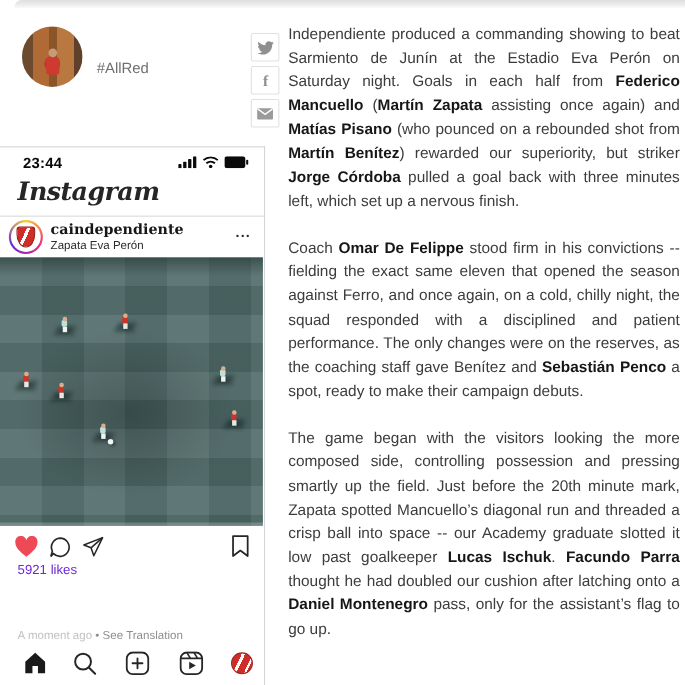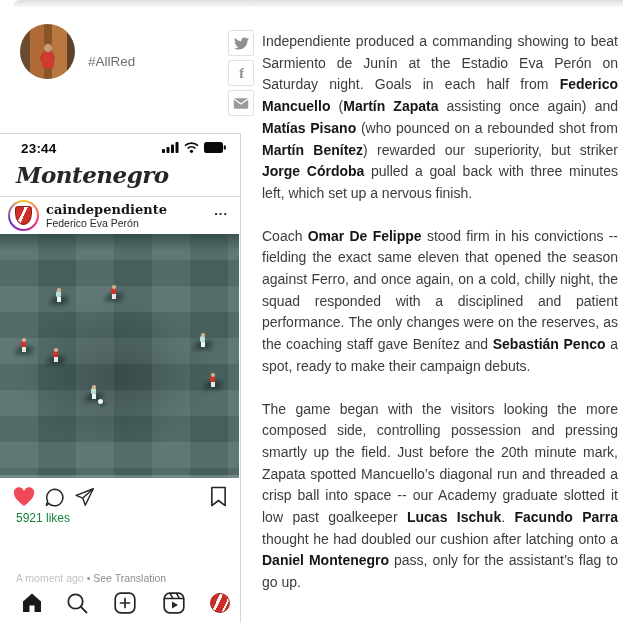--- a/index.html
+++ b/index.html
@@ -31,21 +31,21 @@
     display:flex;align-items:center;justify-content:center;cursor:pointer;box-sizing:border-box;}
   .share-btn svg{display:block;}
 
   
   .article{position:absolute;left:262px;top:16px;width:356px;}
   .article-head{display:flex;align-items:center;margin-bottom:8px;}
   .head-line{flex:1;height:1px;background:#b9b9b9;}
   .ornament{margin:0 7px 0 5px;}
   .article-title{font-family:"DejaVu Serif","Liberation Serif",serif;font-weight:700;
     font-size:24.5px;color:#0e0e0e;letter-spacing:-0.6px;white-space:nowrap;}
-  .article-body p{margin:15px 0 21px 0;font-size:14px;line-height:21.7px;color:#3c3c3c;
+  .article-body p{margin:4px 0 21px 0;font-size:14px;line-height:21.7px;color:#3c3c3c;
     text-align:justify;}
   .article-body p b{color:#161616;}
 
   
   .phone{position:absolute;left:-1px;top:133px;width:240px;height:491px;
     background:#fff;border:1px solid #d5d5d5;border-bottom:none;box-sizing:content-box;}
   .status-bar{position:absolute;left:0;top:0;width:100%;height:26px;}
   .status-time{position:absolute;left:21px;top:7px;font-size:13.5px;font-weight:bold;color:#0a0a0a;letter-spacing:.2px;}
   .status-icons{position:absolute;right:14px;top:8px;display:flex;align-items:center;gap:5px;}
   .ig-logo{position:absolute;left:16px;top:27px;font-family:"DejaVu Serif","Liberation Serif",serif;
@@ -85,21 +85,21 @@
   .player .legs{position:absolute;top:8.5px;left:1.5px;width:4px;height:5px;}
   .ball{position:absolute;width:5px;height:5px;border-radius:50%;background:#f2f5f2;
     box-shadow:2px 2px 3px rgba(0,0,0,.35);}
 
   
   .post-actions{position:absolute;left:0;top:351px;width:100%;height:26px;}
   .act{position:absolute;cursor:pointer;}
   .act-like{left:13px;top:2px;} .act-comment{left:44px;top:2px;}
   .act-share{left:74px;top:2px;} .act-save{right:12px;top:1px;}
 
-  .post-likes{position:absolute;left:16px;top:377px;font-size:12px;color:#15803d;}
+  .post-likes{position:absolute;left:16px;top:377px;font-size:12px;color:#6d28d9;}
   .post-caption{position:absolute;left:16px;top:392px;width:206px;font-size:13px;line-height:21px;color:#343434;}
   .post-caption .cap-user{font-family:"DejaVu Serif","Liberation Serif",serif;font-weight:bold;color:#141414;cursor:pointer;}
   .post-meta{position:absolute;left:16px;top:438px;font-size:10.5px;color:#c2c2c2;}
   .post-meta .meta-link{color:#8e8e8e;font-weight:normal;cursor:pointer;}
   .post-meta .meta-dot{color:#8e8e8e;}
 
   
   .ig-nav{position:absolute;left:0;top:455px;width:100%;height:32px;}
   .nav-item{position:absolute;top:3px;cursor:pointer;}
   .nav-home{left:21px;} .nav-search{left:66px;} .nav-add{left:114px;} .nav-reels{left:163px;}
@@ -158,31 +158,31 @@
         <path d="M1 3.6 A9.5 9.5 0 0 1 14 3.6" stroke="#0a0a0a" stroke-width="1.7" fill="none"></path>
         <path d="M3.6 6.4 A6 6 0 0 1 11.4 6.4" stroke="#0a0a0a" stroke-width="1.7" fill="none"></path>
         <circle cx="7.5" cy="9.3" r="1.6" fill="#0a0a0a"></circle>
       </svg>
       <svg width="22" height="11" viewBox="0 0 22 11">
         <rect x="0" y="0" width="19" height="11" rx="2.5" fill="#0a0a0a"></rect>
         <rect x="19.8" y="3.2" width="2" height="4.6" rx="1" fill="#0a0a0a"></rect>
       </svg>
     </div>
   </div>
-  <div class="ig-logo">Montenegro</div>
+  <div class="ig-logo">Instagram</div>
   <div class="ig-divider"></div>
 
   <div class="post-header">
     <div class="post-avatar">
       <div class="post-avatar-inner">
           <div class="crest"></div>
         </div>
     </div>
     <div class="post-username">caindependiente</div>
-    <div class="post-location">Federico Eva Perón</div>
+    <div class="post-location">Zapata Eva Perón</div>
     <div class="post-more">...</div>
   </div>
 
   <div class="pitch" id="pitch">
       <div class="player" style="left: 55px; top: 54px;">
         <span class="pshadow"></span>
         <span class="pshadow2"></span>
         <span class="torso" style="background:#bfe0d6"></span>
         <span class="legs" style="background:#eef6f2"></span>
         <span class="head"></span>

